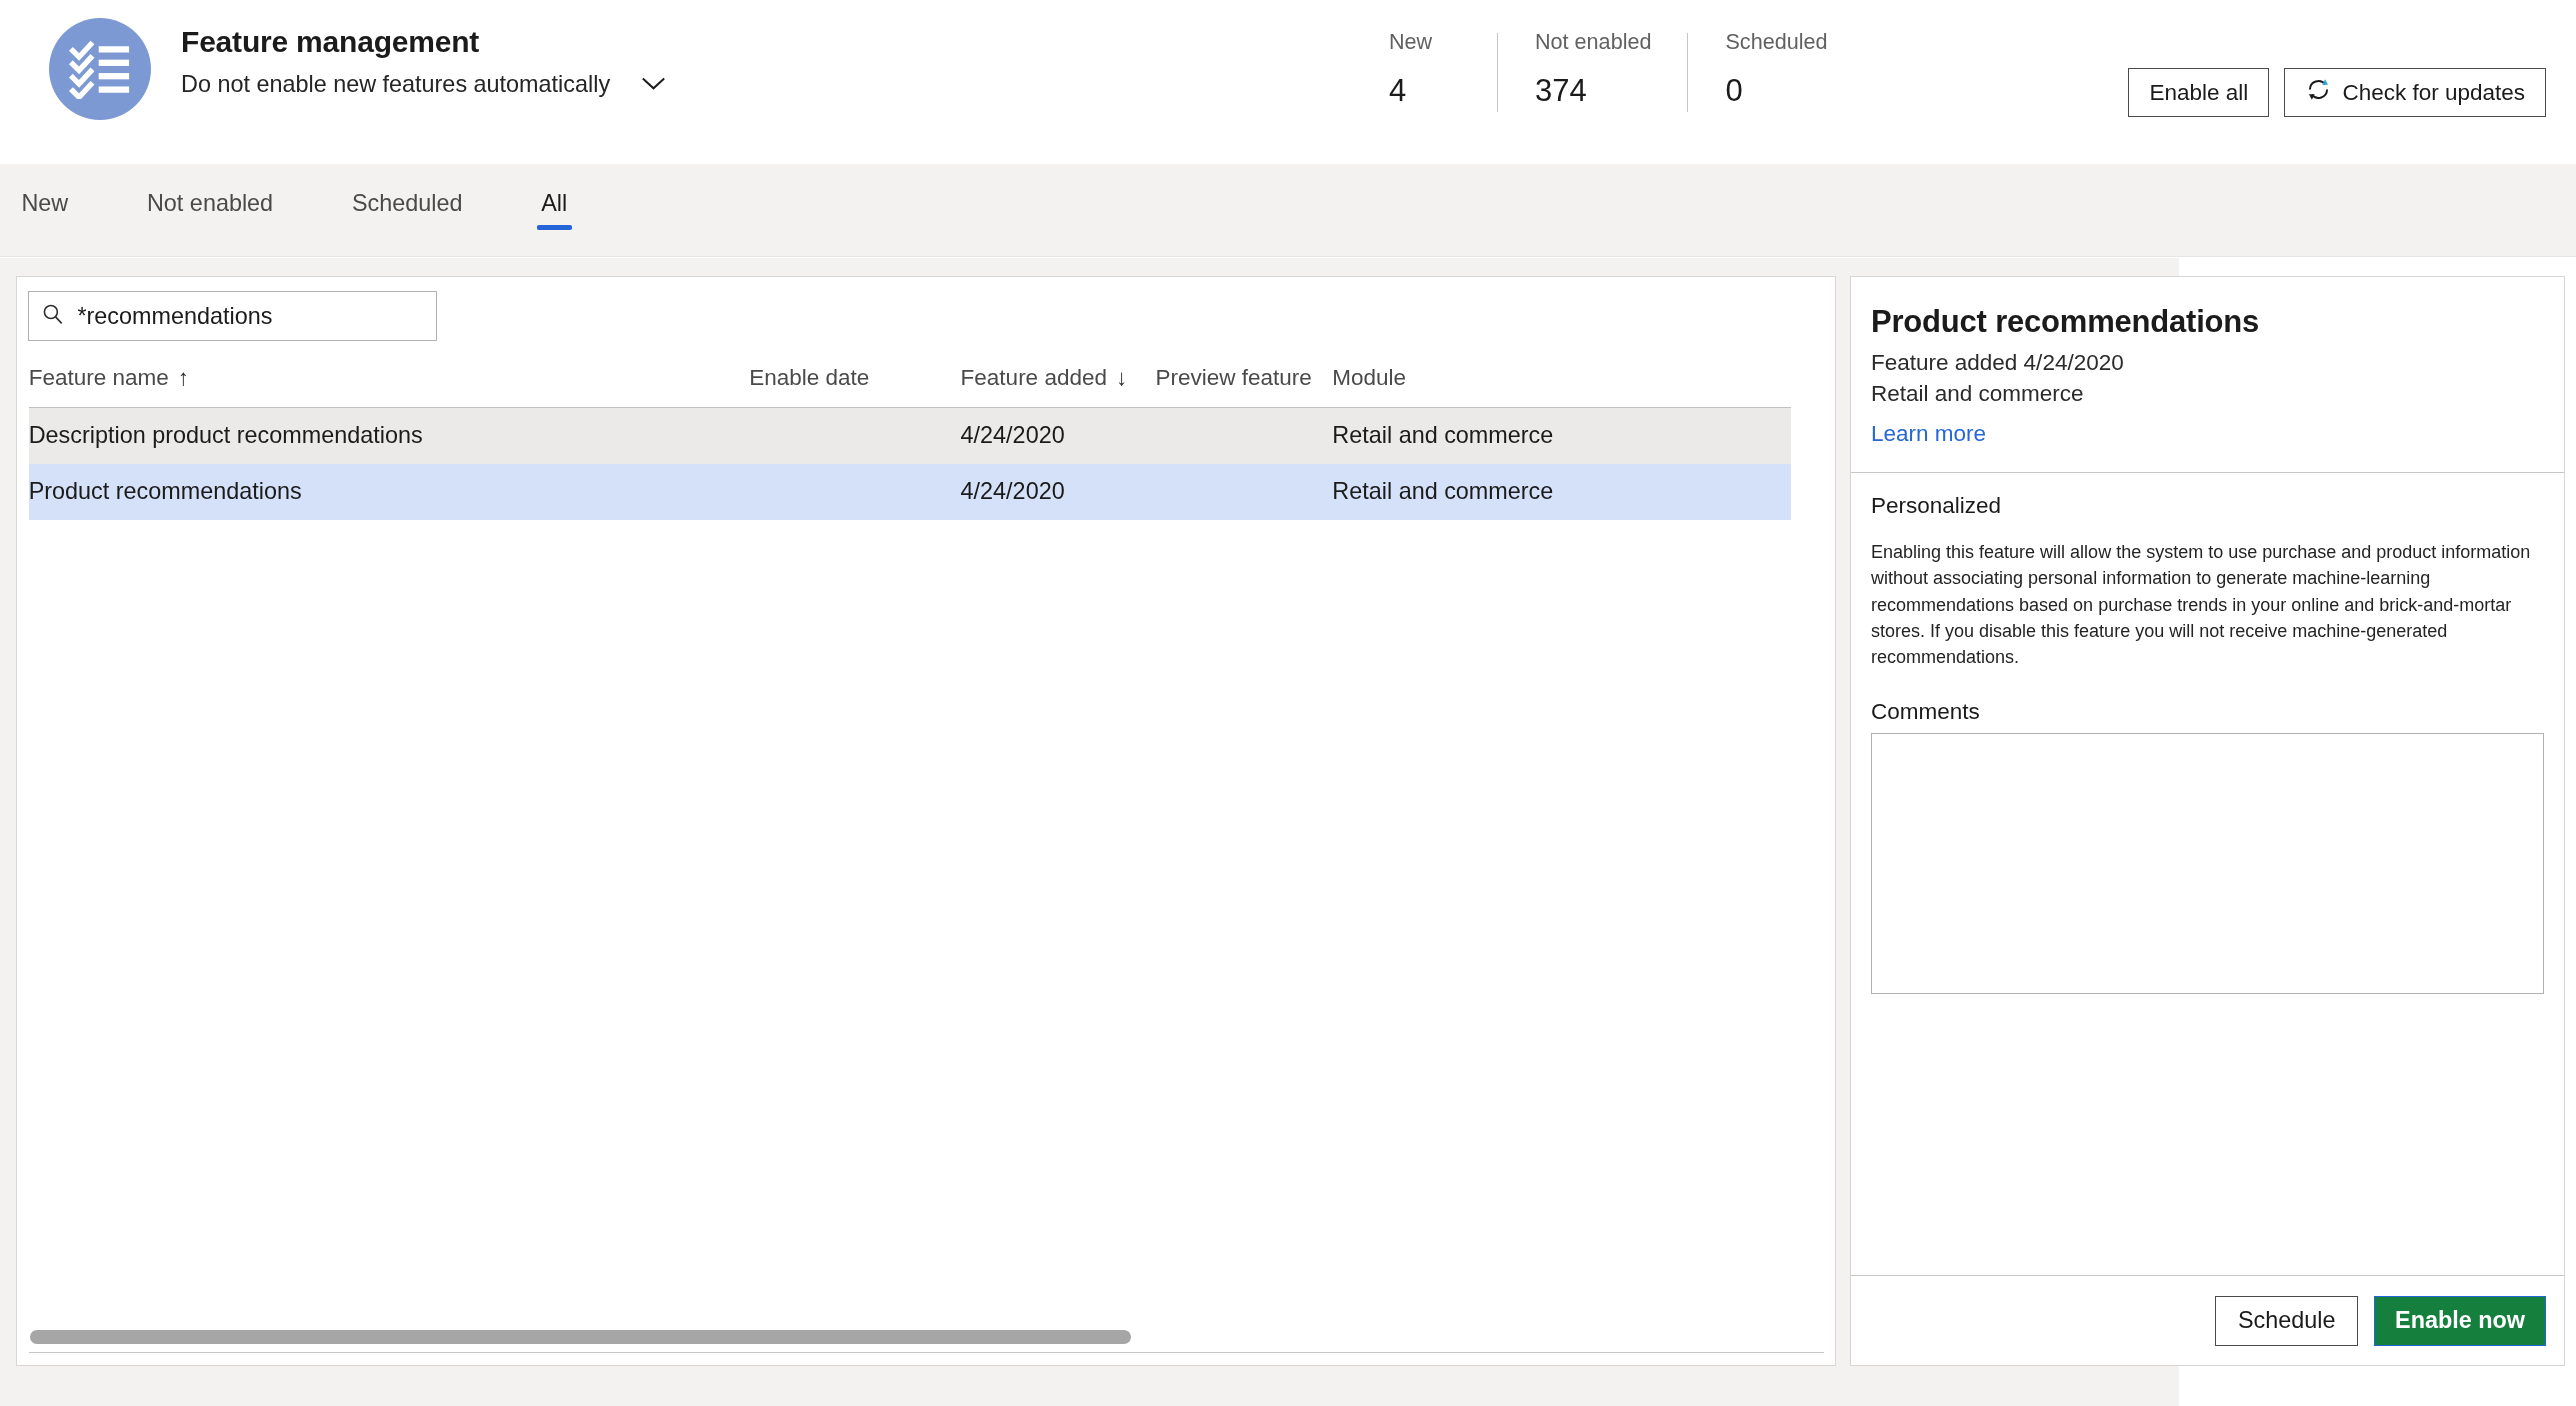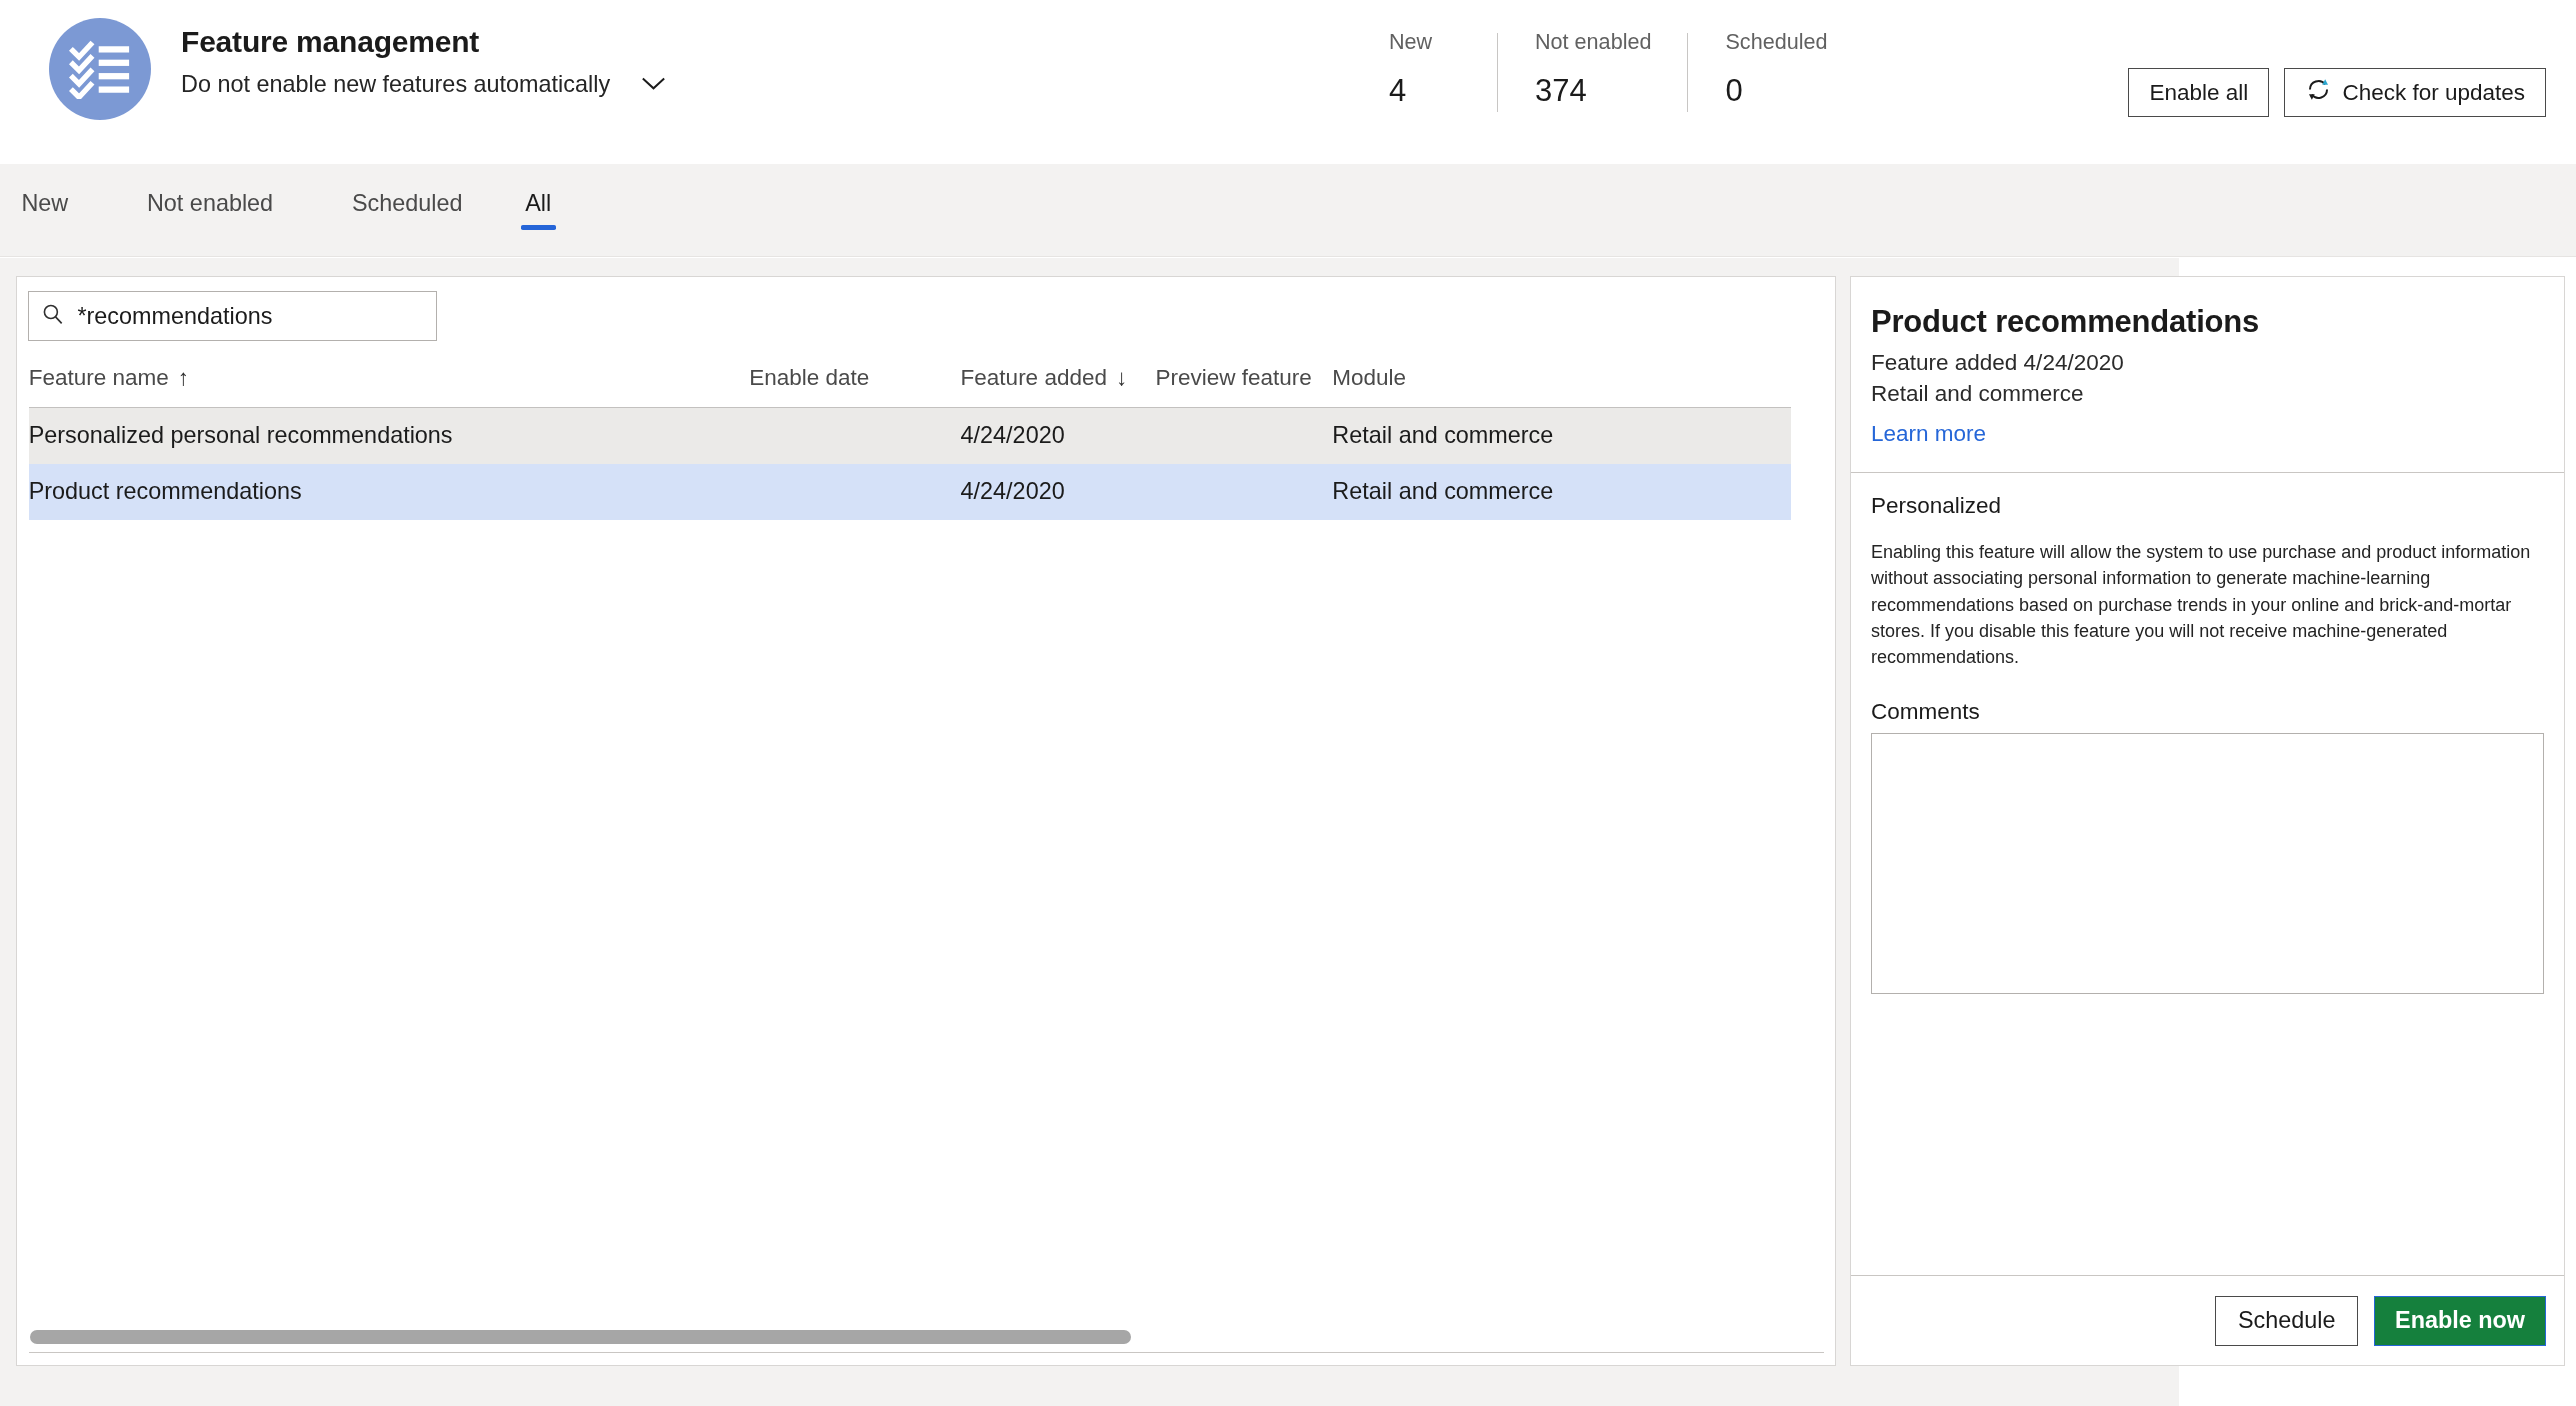--- a/index.html
+++ b/index.html
@@ -257,21 +257,21 @@
 <div class="tabbar">
   <div class="tab" style="margin-left:16px">
     <span>New</span>
   </div>
   <div class="tab" style="margin-left:68px">
     <span>Not enabled</span>
   </div>
   <div class="tab" style="margin-left:68px">
     <span>Scheduled</span>
   </div>
-  <div class="tab active" style="margin-left:52px">
+  <div class="tab active" style="margin-left:68px">
     <span>All</span>
   </div>
 </div>
 
 <div class="main">
 
   <div class="left-panel">
 
     <div class="searchbox">
       <span>
@@ -305,21 +305,21 @@
           <th>
             <span>Preview feature</span>
           </th>
           <th>
             <span>Module</span>
           </th>
         </tr>
       </thead>
       <tbody>
         <tr class="row-a">
-          <td>Personalized personal recommendations</td>
+          <td>Description product recommendations</td>
           <td></td>
           <td>4/24/2020</td>
           <td></td>
           <td>Retail and commerce</td>
         </tr>
         <tr class="row-b">
           <td>Product recommendations</td>
           <td></td>
           <td>4/24/2020</td>
           <td></td>

